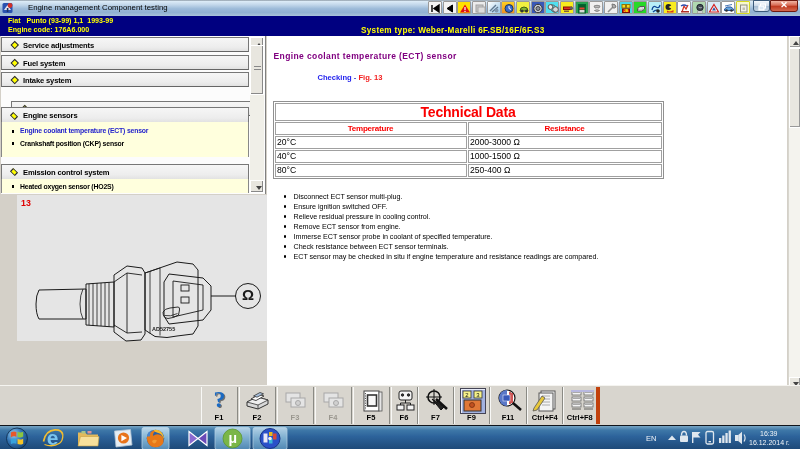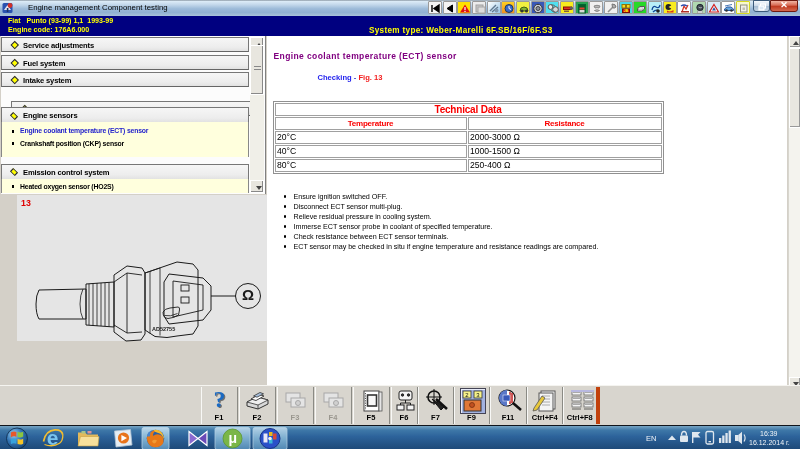--- a/index.html
+++ b/index.html
@@ -204,21 +204,21 @@
         <rect x="5.5" y="2" width="5" height="4" fill="none" stroke="#fff" stroke-width="1.2"></rect>
         <rect x="4" y="4" width="5" height="4" fill="#dce8f4" stroke="#fff" stroke-width="1.2"></rect>
       </svg>
     </div>
 <div class="abs" id="wclose">
       <div style="position:absolute;left:0;top:-1px;width:26px;text-align:center;font-size:9px;font-weight:bold;color:#fff;">✕</div>
     </div>
 <div class="abs" id="navy"></div>
 <div class="abs" style="left:8px;top:17px;color:#ffff00;font-weight:bold;font-size:7.1px;">Fiat&nbsp;&nbsp;&nbsp;Punto (93-99) 1,1&nbsp;&nbsp;1993-99</div>
 <div class="abs" style="left:8px;top:26px;color:#ffff00;font-weight:bold;font-size:7.1px;">Engine code: 176A6.000</div>
-<div class="abs" style="left:369px;top:25.5px;color:#ffff00;font-weight:bold;font-size:8.2px;letter-spacing:0.3px;">System type: Weber-Marelli 6F.SB/16F/6F.S3</div>
+<div class="abs" style="left:361px;top:25.5px;color:#ffff00;font-weight:bold;font-size:8.2px;letter-spacing:0.3px;">System type: Weber-Marelli 6F.SB/16F/6F.S3</div>
 <div class="abs" id="lpanel"></div>
 <div id="menus">
 <div class="mbar" style="top:37px;">
         <span style="top:3px;">Service adjustments</span>
         <i class="dia"></i>
       </div>
 <div class="mbar" style="top:54.5px;">
         <span style="top:3px;">Fuel system</span>
         <i class="dia"></i>
       </div>
@@ -291,44 +291,45 @@
 <text x="231" y="102" font-size="15" font-weight="bold" fill="#1a1a1a" text-anchor="middle" font-family="Liberation Sans">Ω</text>
 <text x="135" y="133" font-size="5.5" font-weight="bold" fill="#1a1a1a" font-family="Liberation Sans">AD52755</text>
 </svg>
 </div>
 <div class="abs" id="content">
 <div class="abs" style="left:6.5px;top:15px;color:#800080;font-weight:bold;font-size:8.5px;letter-spacing:0.4px;">Engine coolant temperature (ECT) sensor</div>
 <div class="abs" style="left:6.5px;top:36.5px;font-weight:bold;font-size:7.6px;padding-left:44px;"><span style="color:#2424ee;">Checking</span><span style="color:#5555d8;"> - </span><span style="color:#f32020;">Fig. 13</span></div>
 <table style="position:absolute;left:5.5px;top:64.5px;width:391px;border-collapse:separate;border-spacing:1.5px;border:1px solid #909090;background:#fff;font-size:8.6px;">
 <tbody>
           <tr>
-            <td colspan="2" style="border:1px solid #a0a0a0;height:13px;text-align:center;color:#fa0000;font-weight:bold;padding:0;font-size:10px;letter-spacing:-0.2px;">Technical Data</td>
+            <td colspan="2" style="border:1px solid #a0a0a0;height:13px;text-align:center;color:#fa0000;font-weight:bold;padding:0;font-size:14px;letter-spacing:-0.2px;">Technical Data</td>
           </tr>
 <tr>
             <td style="border:1px solid #a0a0a0;height:13px;width:192px;text-align:center;color:#fa0000;font-weight:bold;padding:0;font-size:8px;letter-spacing:-0.2px;">Temperature</td>
 <td style="border:1px solid #a0a0a0;text-align:center;color:#fa0000;font-weight:bold;padding:0;font-size:8px;letter-spacing:-0.2px;">Resistance</td>
           </tr>
 <tr>
             <td style="border:1px solid #a0a0a0;height:13px;padding:0 0 0 1.5px;">20°C</td>
             <td style="border:1px solid #a0a0a0;padding:0 0 0 1.5px;">2000-3000 Ω</td>
           </tr>
 <tr>
             <td style="border:1px solid #a0a0a0;height:13px;padding:0 0 0 1.5px;">40°C</td>
             <td style="border:1px solid #a0a0a0;padding:0 0 0 1.5px;">1000-1500 Ω</td>
           </tr>
 <tr>
             <td style="border:1px solid #a0a0a0;height:13px;padding:0 0 0 1.5px;margin-left:16px;">80°C</td>
             <td style="border:1px solid #a0a0a0;padding:0 0 0 1.5px;">250-400 Ω</td>
           </tr>
 </tbody>
       </table>
 <ul id="blist" style="position:absolute;left:13px;top:155.5px;margin:0;padding:0;list-style:none;font-size:7.2px;letter-spacing:-0.05px;color:#000;line-height:10.05px;">
+<li>Disconnect ECT sensor multi-plug.</li>
 <li>Ensure ignition switched OFF.</li>
-<li>Disconnect ECT sensor multi-plug.</li>
-<li>Relieve residual pressure in cooling system.</li>
+<li>Relieve residual pressure in cooling control.</li>
+<li>Remove ECT sensor from engine.</li>
 <li>Immerse ECT sensor probe in coolant of specified temperature.</li>
 <li>Check resistance between ECT sensor terminals.</li>
 <li>ECT sensor may be checked in situ if engine temperature and resistance readings are compared.</li>
 </ul>
 </div>
 <div class="abs" id="rscroll">
 <div class="abs" style="left:0;top:0;width:12px;height:12px;background:#e9e7e0;border:1px solid #fff;box-shadow:inset -1px -1px 0 #999;">
         <i class="arr" style="position:absolute;left:3px;top:4px;border-left:3px solid transparent;border-right:3px solid transparent;border-bottom:4px solid #444;"></i>
       </div>
 <div class="abs" style="left:0;top:12px;width:12px;height:80px;background:#e9e7e0;border:1px solid #fff;box-shadow:inset -1px -1px 0 #999;"></div>

